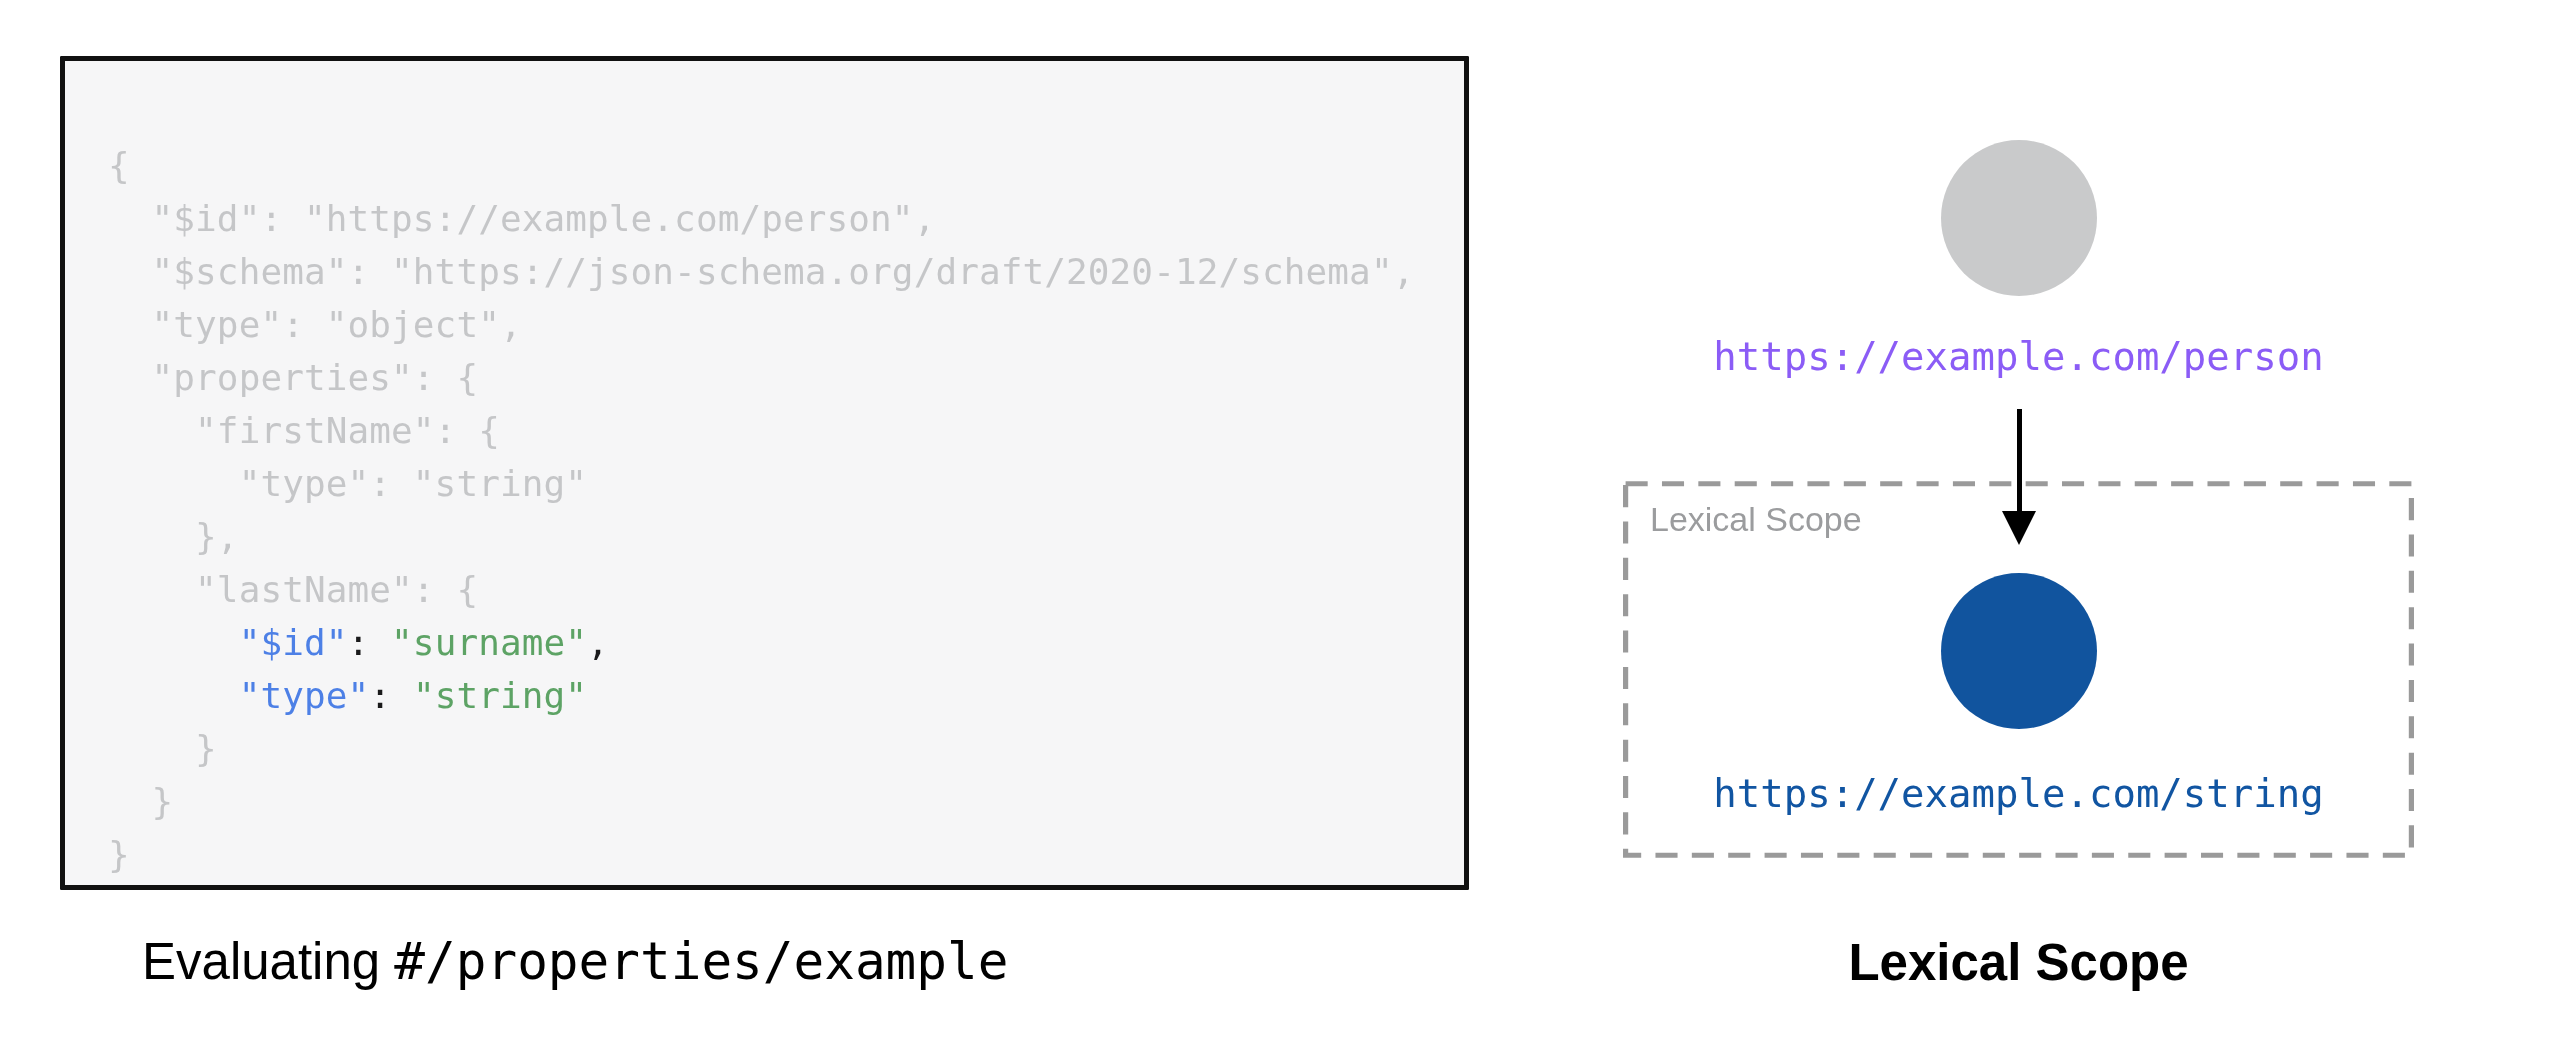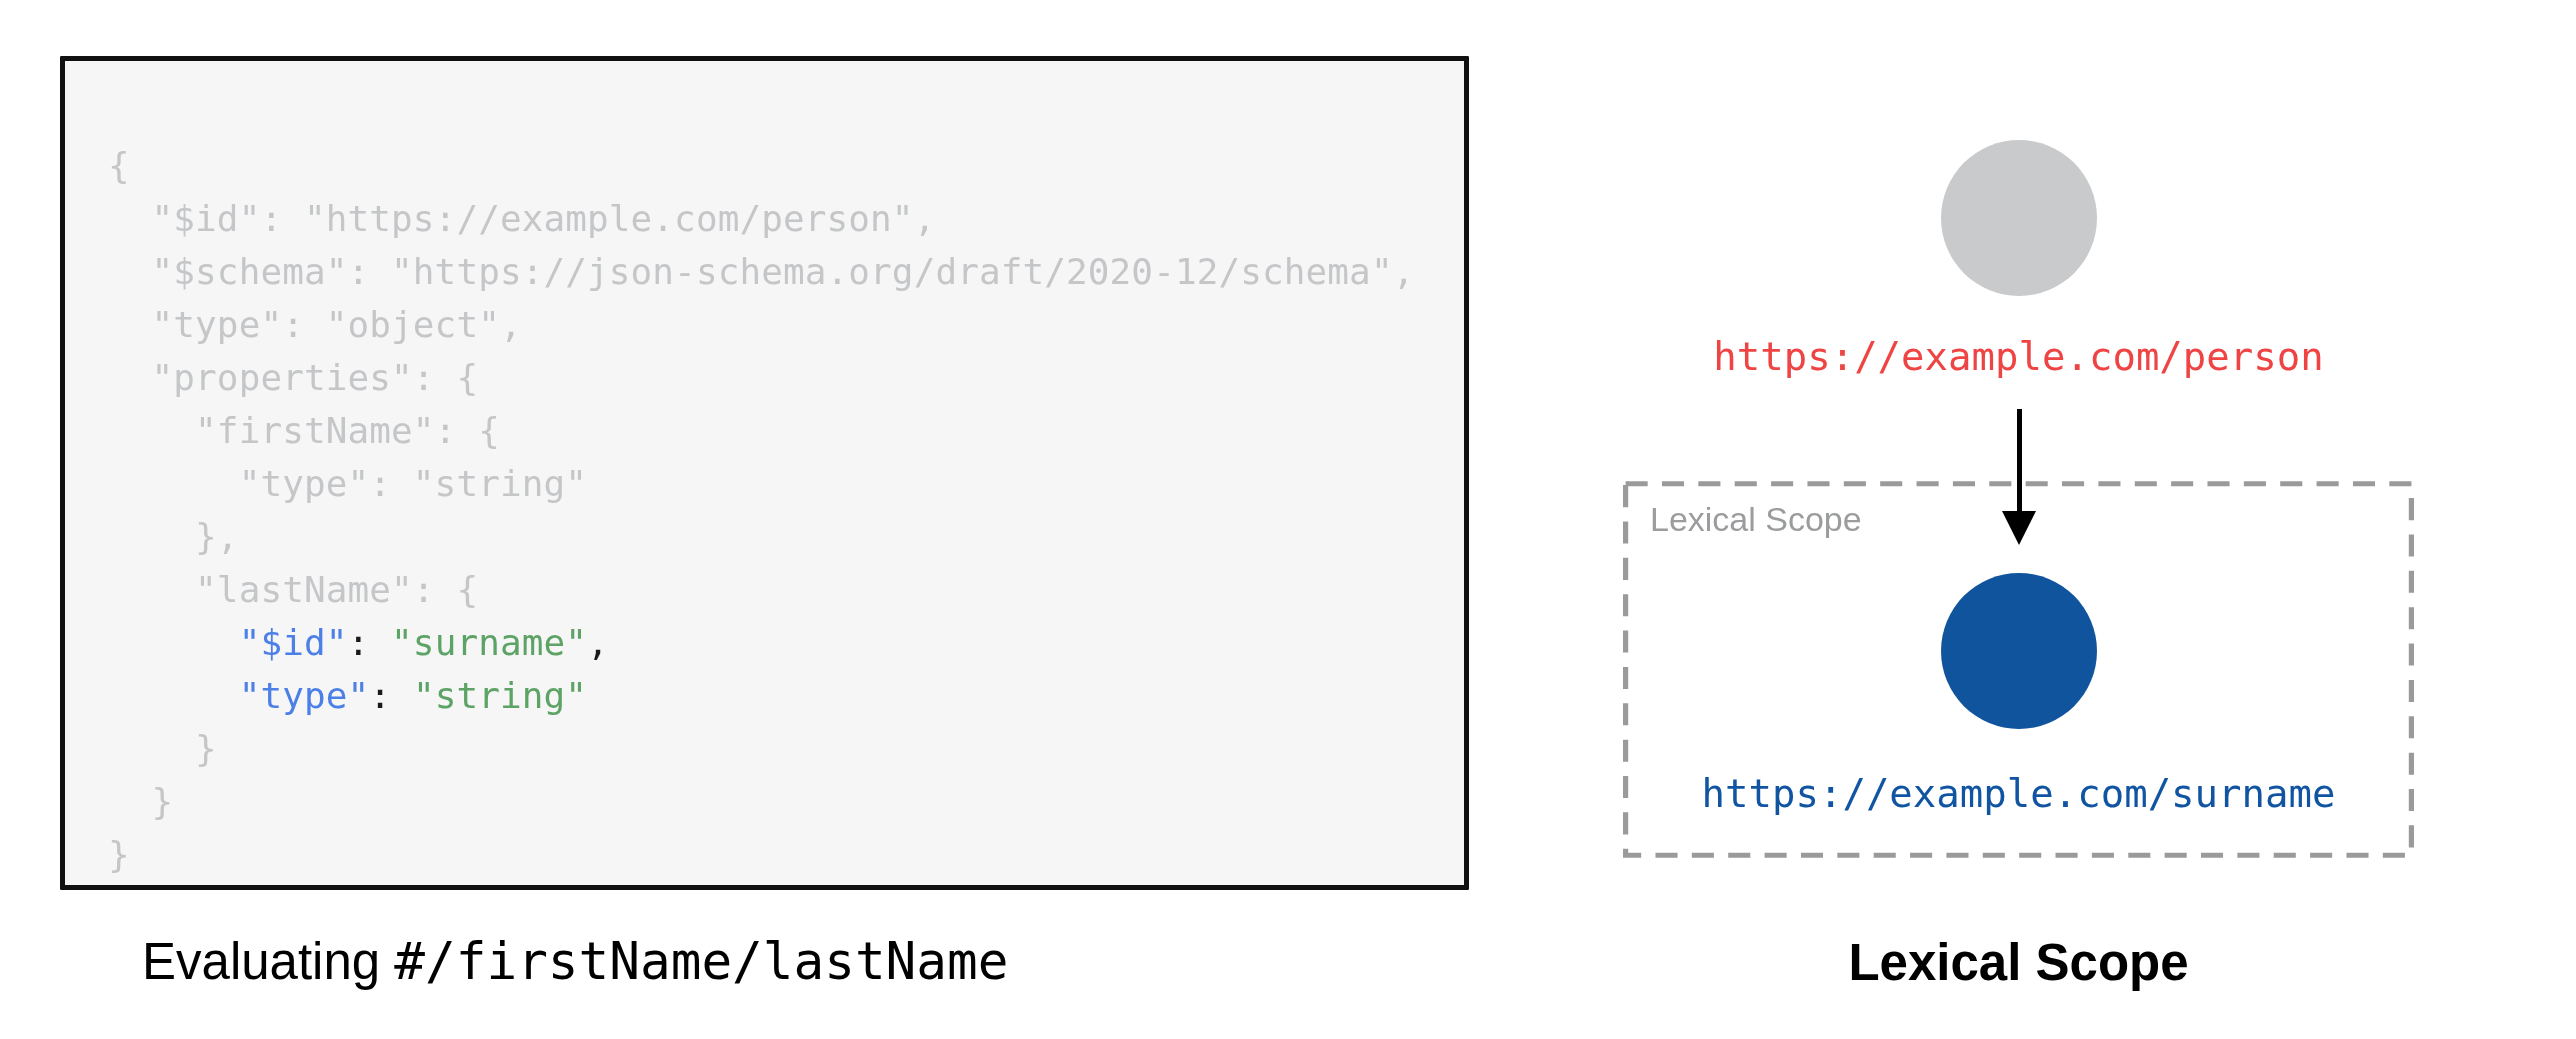--- a/index.html
+++ b/index.html
@@ -43,21 +43,21 @@
   
   .circle { border-radius:50%; width:156px; height:156px; }
   #parent-circle { left:1941px; top:140px; background:#c9cacb; }
   #child-circle  { left:1941px; top:573px; background:#11549e; }
 
   .uri {
     left:1629px; width:779px; text-align:center;
     font-family:"DejaVu Sans Mono", monospace;
     font-size:39px; line-height:42px; white-space:nowrap;
   }
-  #parent-uri { top:336px; color:#ef4444; }
+  #parent-uri { top:336px; color:#8b5cf6; }
   #child-uri  { top:773px; color:#1155a2; }
 
   #arrow-line {
     left:2017px; top:409px; width:4.5px; height:104px;
     background:#000000;
   }
   #arrow-head {
     left:2002px; top:511px; width:0; height:0;
     border-left:17px solid transparent;
     border-right:17px solid transparent;
@@ -91,31 +91,31 @@
 </span><span><span class="tok-dim">      "type": "string"</span>
 </span><span><span class="tok-dim">    },</span>
 </span><span><span class="tok-dim">    "lastName": {</span>
 </span><span><span class="tok-dim">      </span><span class="tok-key">"$id"</span><span class="tok-punct">:</span><span class="tok-dim"> </span><span class="tok-val">"surname"</span><span class="tok-punct">,</span>
 </span><span><span class="tok-dim">      </span><span class="tok-key">"type"</span><span class="tok-punct">:</span><span class="tok-dim"> </span><span class="tok-val">"string"</span>
 </span><span><span class="tok-dim">    }</span>
 </span><span><span class="tok-dim">  }</span>
 </span><span><span class="tok-dim">}</span>
 </span></pre>
 
-<div class="abs" id="left-caption"><span class="cap-bold">Evaluating</span><span> </span><span class="cap-mono">#/firstName/lastName</span></div>
+<div class="abs" id="left-caption"><span class="cap-bold">Evaluating</span><span> </span><span class="cap-mono">#/properties/example</span></div>
 
 <div class="abs circle" id="parent-circle"></div>
 <div class="abs uri" id="parent-uri">https://example.com/person</div>
 
 <div class="abs" id="arrow-line"></div>
 <div class="abs" id="arrow-head"></div>
 
 <svg class="abs" id="scope-svg" width="791" height="377" viewBox="0 0 1218 580">
   <rect x="4" y="4" width="1210" height="572" fill="none" stroke="#9a9a9a" stroke-width="8" stroke-dasharray="34 22"></rect>
 </svg>
 
 <div class="abs" id="scope-label">Lexical Scope</div>
 
 <div class="abs circle" id="child-circle"></div>
-<div class="abs uri" id="child-uri">https://example.com/surname</div>
+<div class="abs uri" id="child-uri">https://example.com/string</div>
 
 <div class="abs" id="right-caption">Lexical Scope</div>
 
 
 </body></html>

